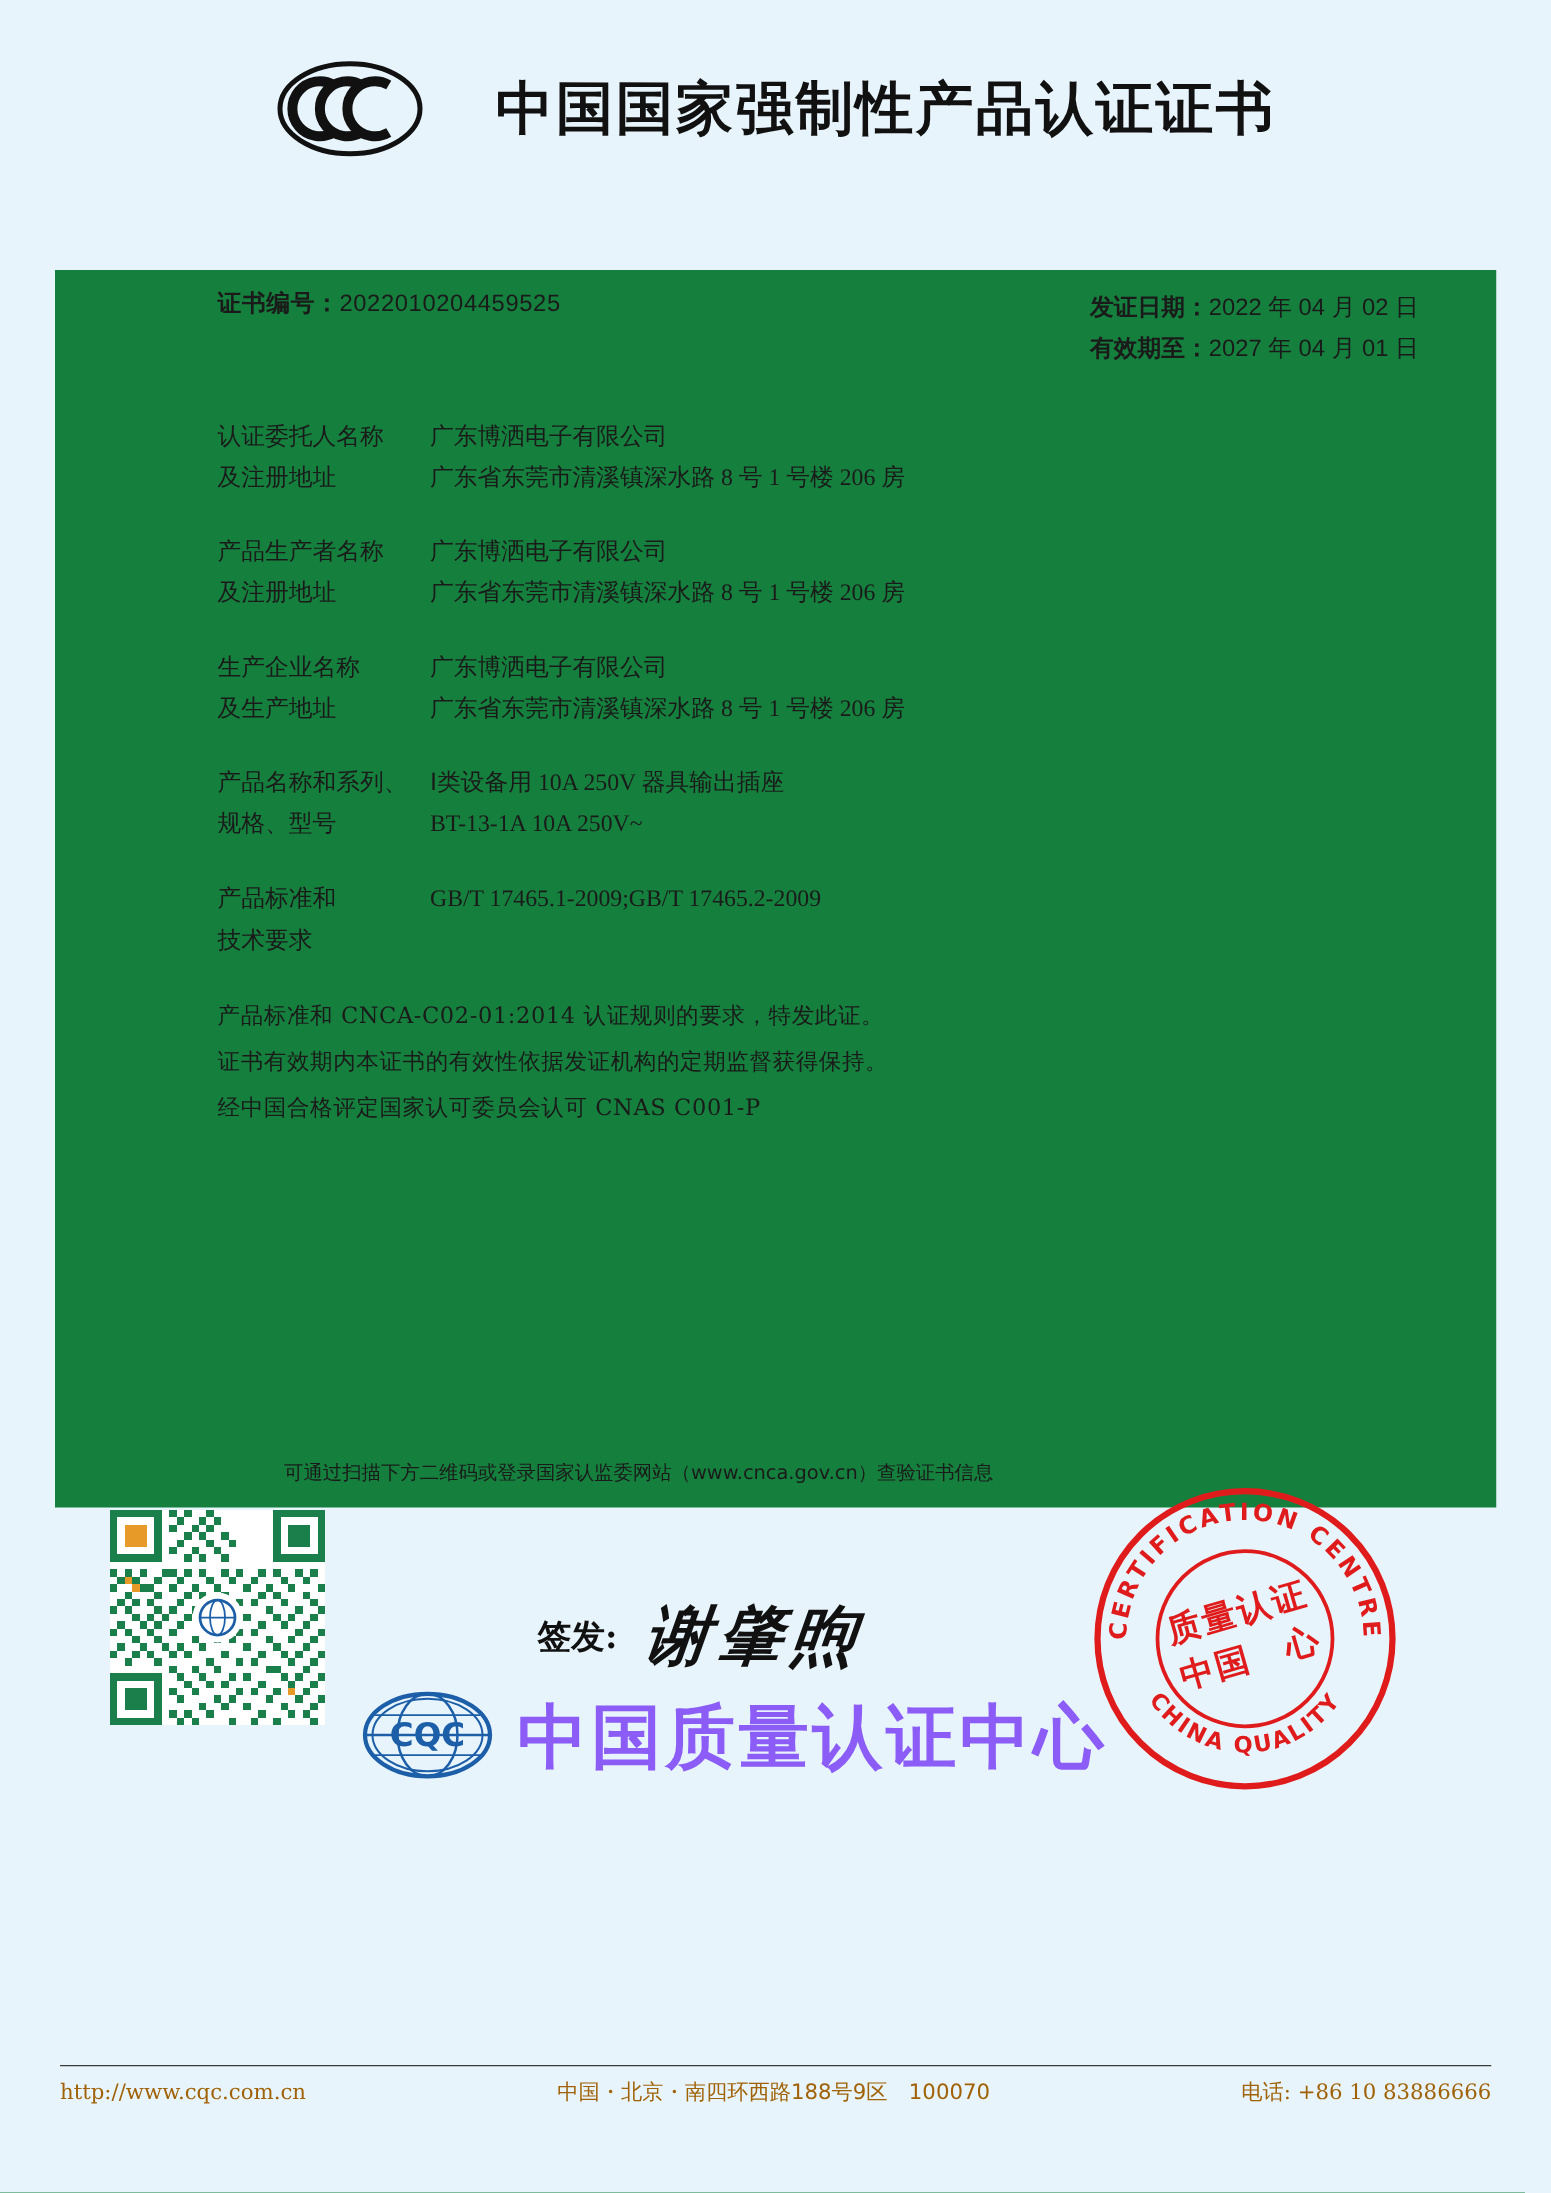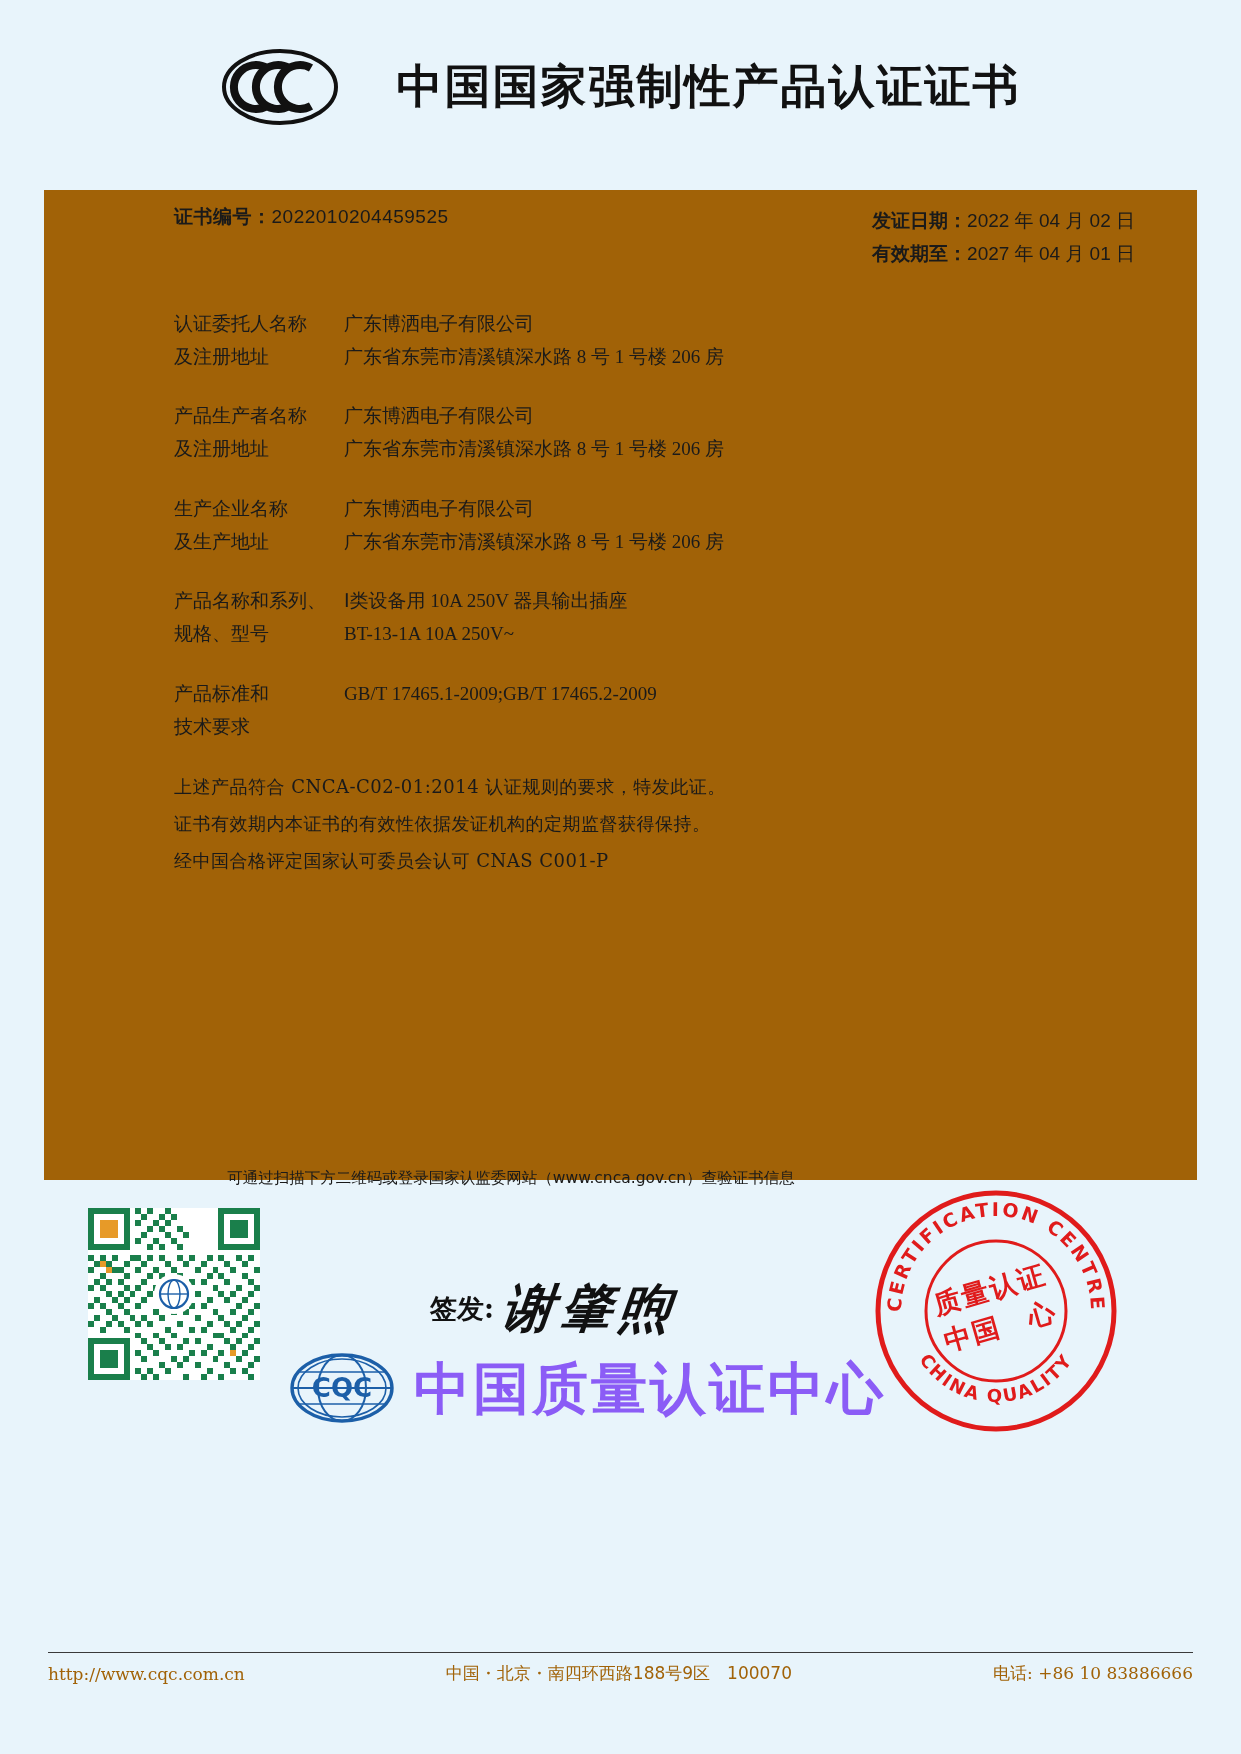--- a/index.html
+++ b/index.html
@@ -36,24 +36,24 @@
     font-weight: bold;
     letter-spacing: 2px;
     color: #111;
     white-space: nowrap;
   }
 
   
   .panel {
     position: absolute;
     left: 44px;
-    top: 190px;
+    top: 216px;
     width: 1153px;
     height: 990px;
-    background: #a16207;
+    background: #15803d;
   }
 
   .top-row {
     display: flex;
     justify-content: space-between;
     padding: 14px 62px 0 130px;
   }
   .cert-no {
     font-size: 19px;
     letter-spacing: 0.5px;
@@ -151,21 +151,21 @@
     justify-content: center;
   }
 
   
   .sign-row {
     position: absolute;
     left: 430px;
     top: 78px;
     display: flex;
     align-items: center;
-    gap: 8px;
+    gap: 22px;
   }
   .sign-label {
     font-family: "DejaVu Serif", "Liberation Serif", serif;
     font-size: 27px;
     font-weight: bold;
     color: #111;
   }
   .signature {
     font-family: "DejaVu Serif", "Liberation Serif", serif;
     font-size: 52px;
@@ -308,21 +308,21 @@
         <div>技术要求</div>
       </div>
       <div class="values">
         <div>GB/T 17465.1-2009;GB/T 17465.2-2009</div>
       </div>
     </div>
 
   </div>
 
   <div class="statement">
-    <div>上述产品符合 CNCA-C02-01:2014 认证规则的要求，特发此证。</div>
+    <div>产品标准和 CNCA-C02-01:2014 认证规则的要求，特发此证。</div>
     <div>证书有效期内本证书的有效性依据发证机构的定期监督获得保持。</div>
     <div>经中国合格评定国家认可委员会认可 CNAS C001-P</div>
   </div>
 
 </div>
 
 <div class="verify-note">可通过扫描下方二维码或登录国家认监委网站（www.cnca.gov.cn）查验证书信息</div>
 
 <div class="bottom">
 

